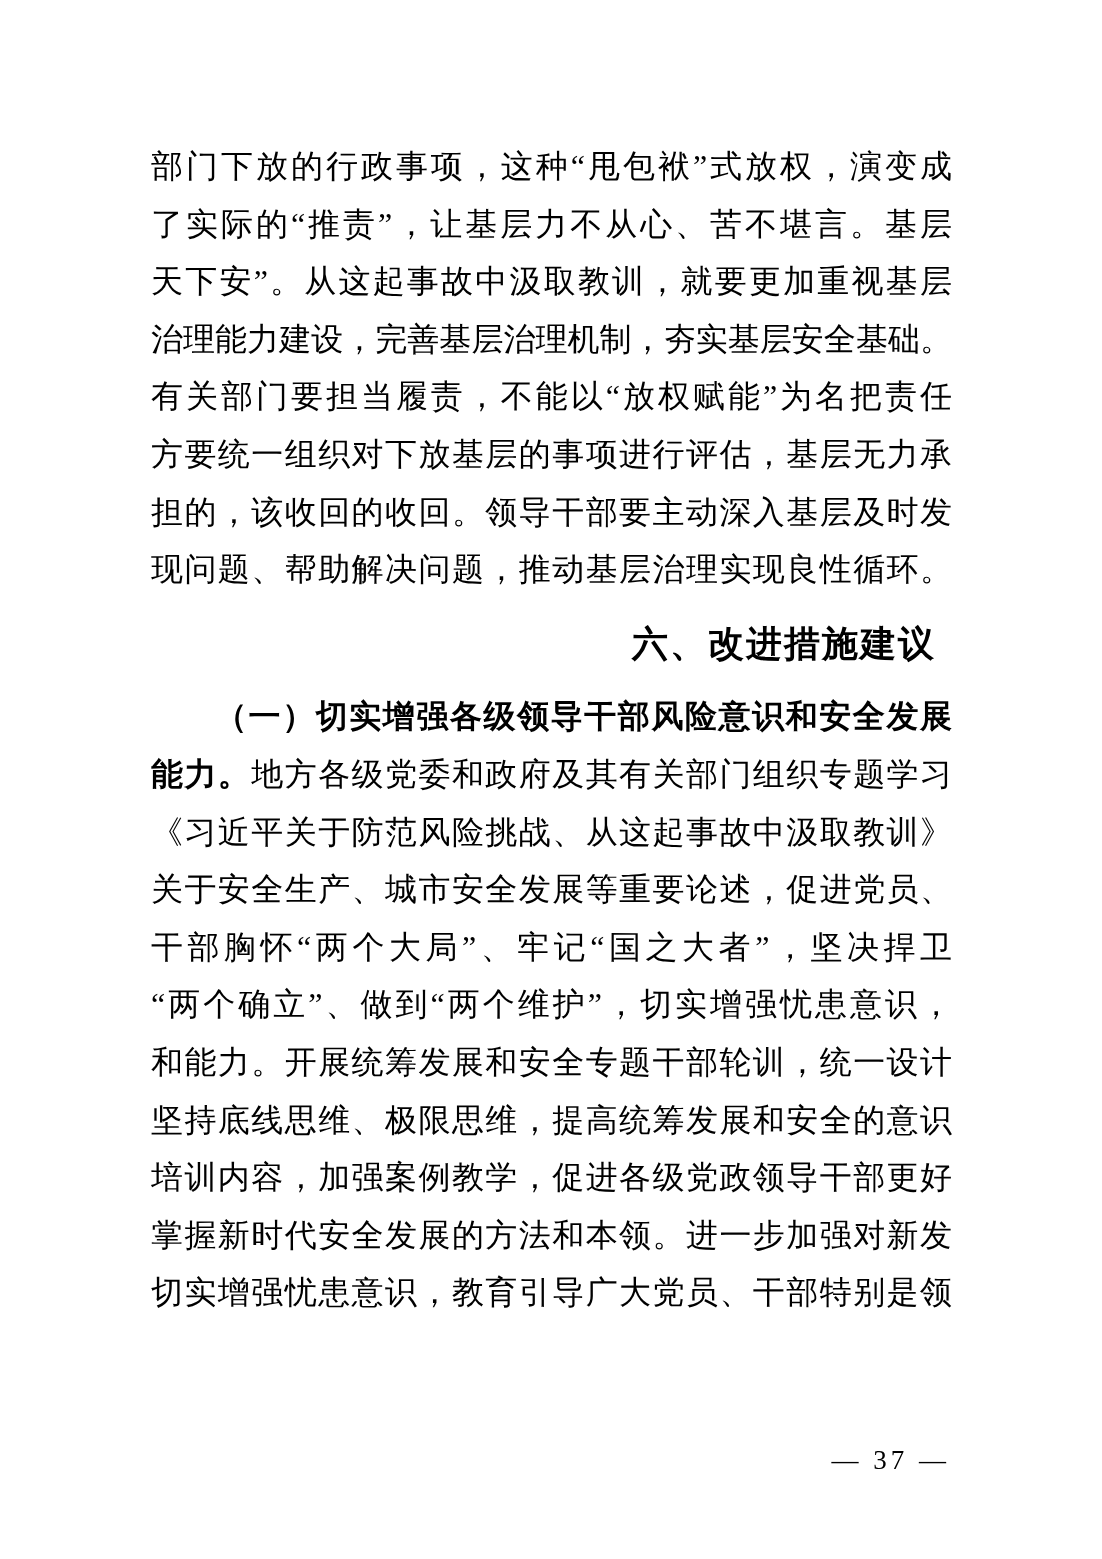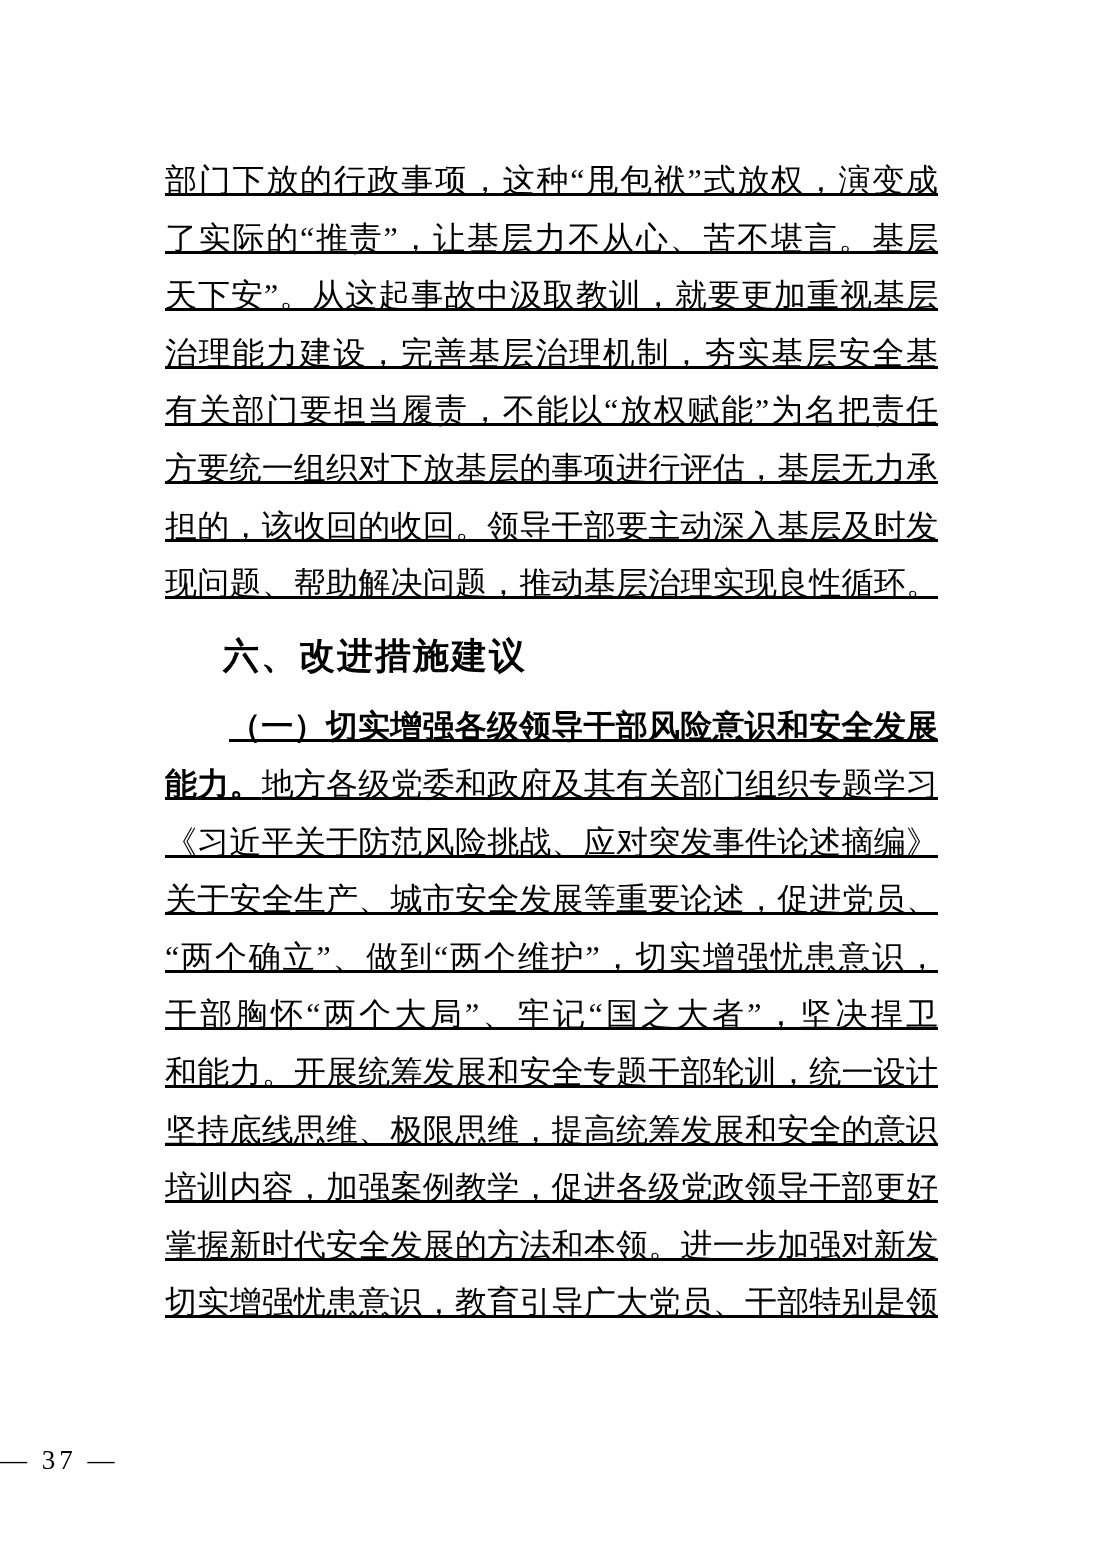--- a/index.html
+++ b/index.html
@@ -16,57 +16,56 @@
     font-family: "Liberation Serif", "DejaVu Serif", serif;
     overflow: hidden;
   }
   .text-block {
     position: absolute;
     left: 151px;
     top: 138px;
     width: 801px;
   }
   .para {
-    margin: 14px;
+    margin: 0;
     padding: 0;
-    text-decoration: underline;
   }
   .line {
     font-size: 32px;
     line-height: 57.6px;
     height: 57.6px;
     overflow: hidden;
     text-align: justify;
     text-align-last: justify;
     text-justify: inter-character;
     letter-spacing: 0;
   }
   .heading {
-    margin: 0;
+    margin: 16px;
     font-family: "Liberation Sans", "DejaVu Sans", sans-serif;
     font-weight: bold;
     font-size: 36px;
     line-height: 57.6px;
     height: 57.6px;
     text-indent: 72px;
-    text-align: left;
+    text-align: right;
     letter-spacing: 2px;
   }
   .indent2 {
     text-indent: 64px;
   }
   .bold-lead {
     font-weight: bold;
   }
   .page-footer {
     position: absolute;
     left: 0;
     top: 1445px;
     width: 950px;
-    text-align: left;
+    text-align: right;
   }
   .page-num {
     font-size: 27px;
     letter-spacing: 4px;
   }
 </style>
 </head>
 <body>
 
 <div class="page">
@@ -84,24 +83,24 @@
           <div class="line">现问题、帮助解决问题，推动基层治理实现良性循环。</div>
         </div>
     </section>
 
     <h2 class="heading">六、改进措施建议</h2>
 
     <section class="para">
       <div class="line indent2 bold-lead">（一）切实增强各级领导干部风险意识和安全发展</div>
       <div class="line"><span class="bold-lead">能力。</span><span>地方各级党委和政府及其有关部门组织专题学习</span></div>
       <div>
-          <div class="line">《习近平关于防范风险挑战、应对突发事件论述摘编》</div>
+          <div class="line">《习近平关于防范风险挑战、从这起事故中汲取教训》</div>
           <div class="line">关于安全生产、城市安全发展等重要论述，促进党员、</div>
+          <div class="line">干部胸怀“两个大局”、牢记“国之大者”，坚决捍卫</div>
           <div class="line">“两个确立”、做到“两个维护”，切实增强忧患意识，</div>
-          <div class="line">干部胸怀“两个大局”、牢记“国之大者”，坚决捍卫</div>
           <div class="line">和能力。开展统筹发展和安全专题干部轮训，统一设计</div>
           <div class="line">坚持底线思维、极限思维，提高统筹发展和安全的意识</div>
           <div class="line">培训内容，加强案例教学，促进各级党政领导干部更好</div>
           <div class="line">掌握新时代安全发展的方法和本领。进一步加强对新发</div>
           <div class="line">切实增强忧患意识，教育引导广大党员、干部特别是领</div>
         </div>
     </section>
 
   </main>
 

